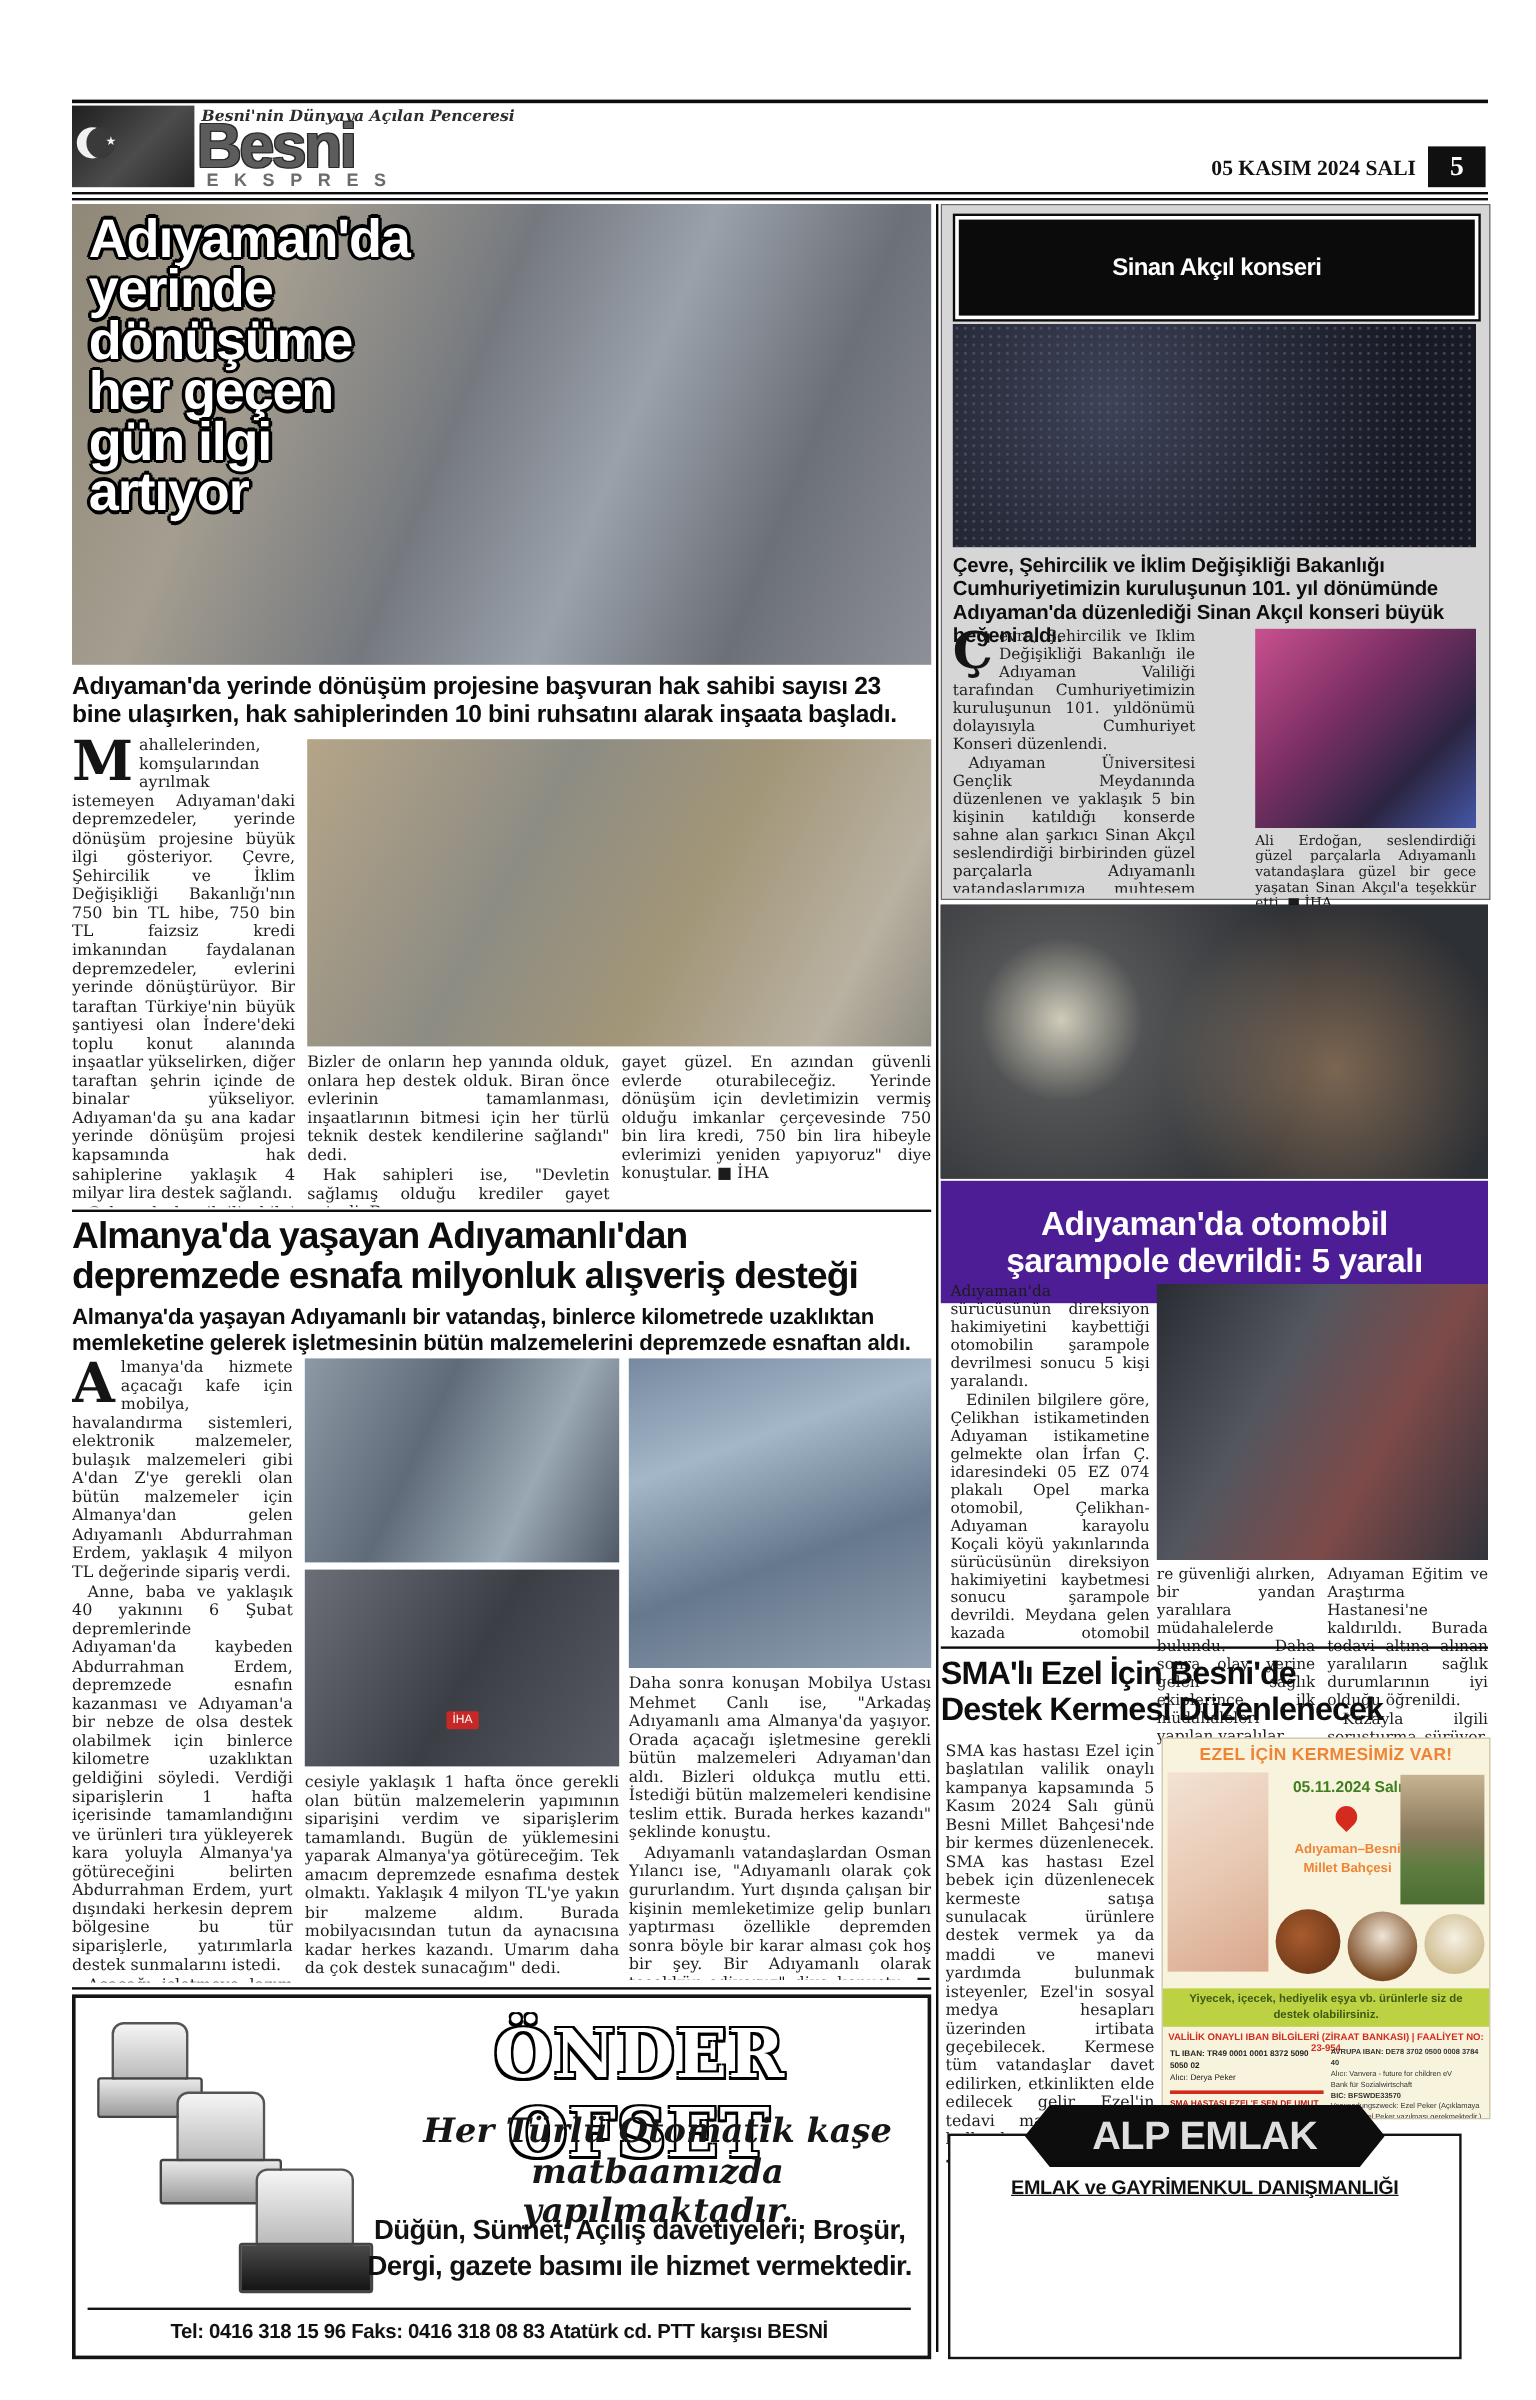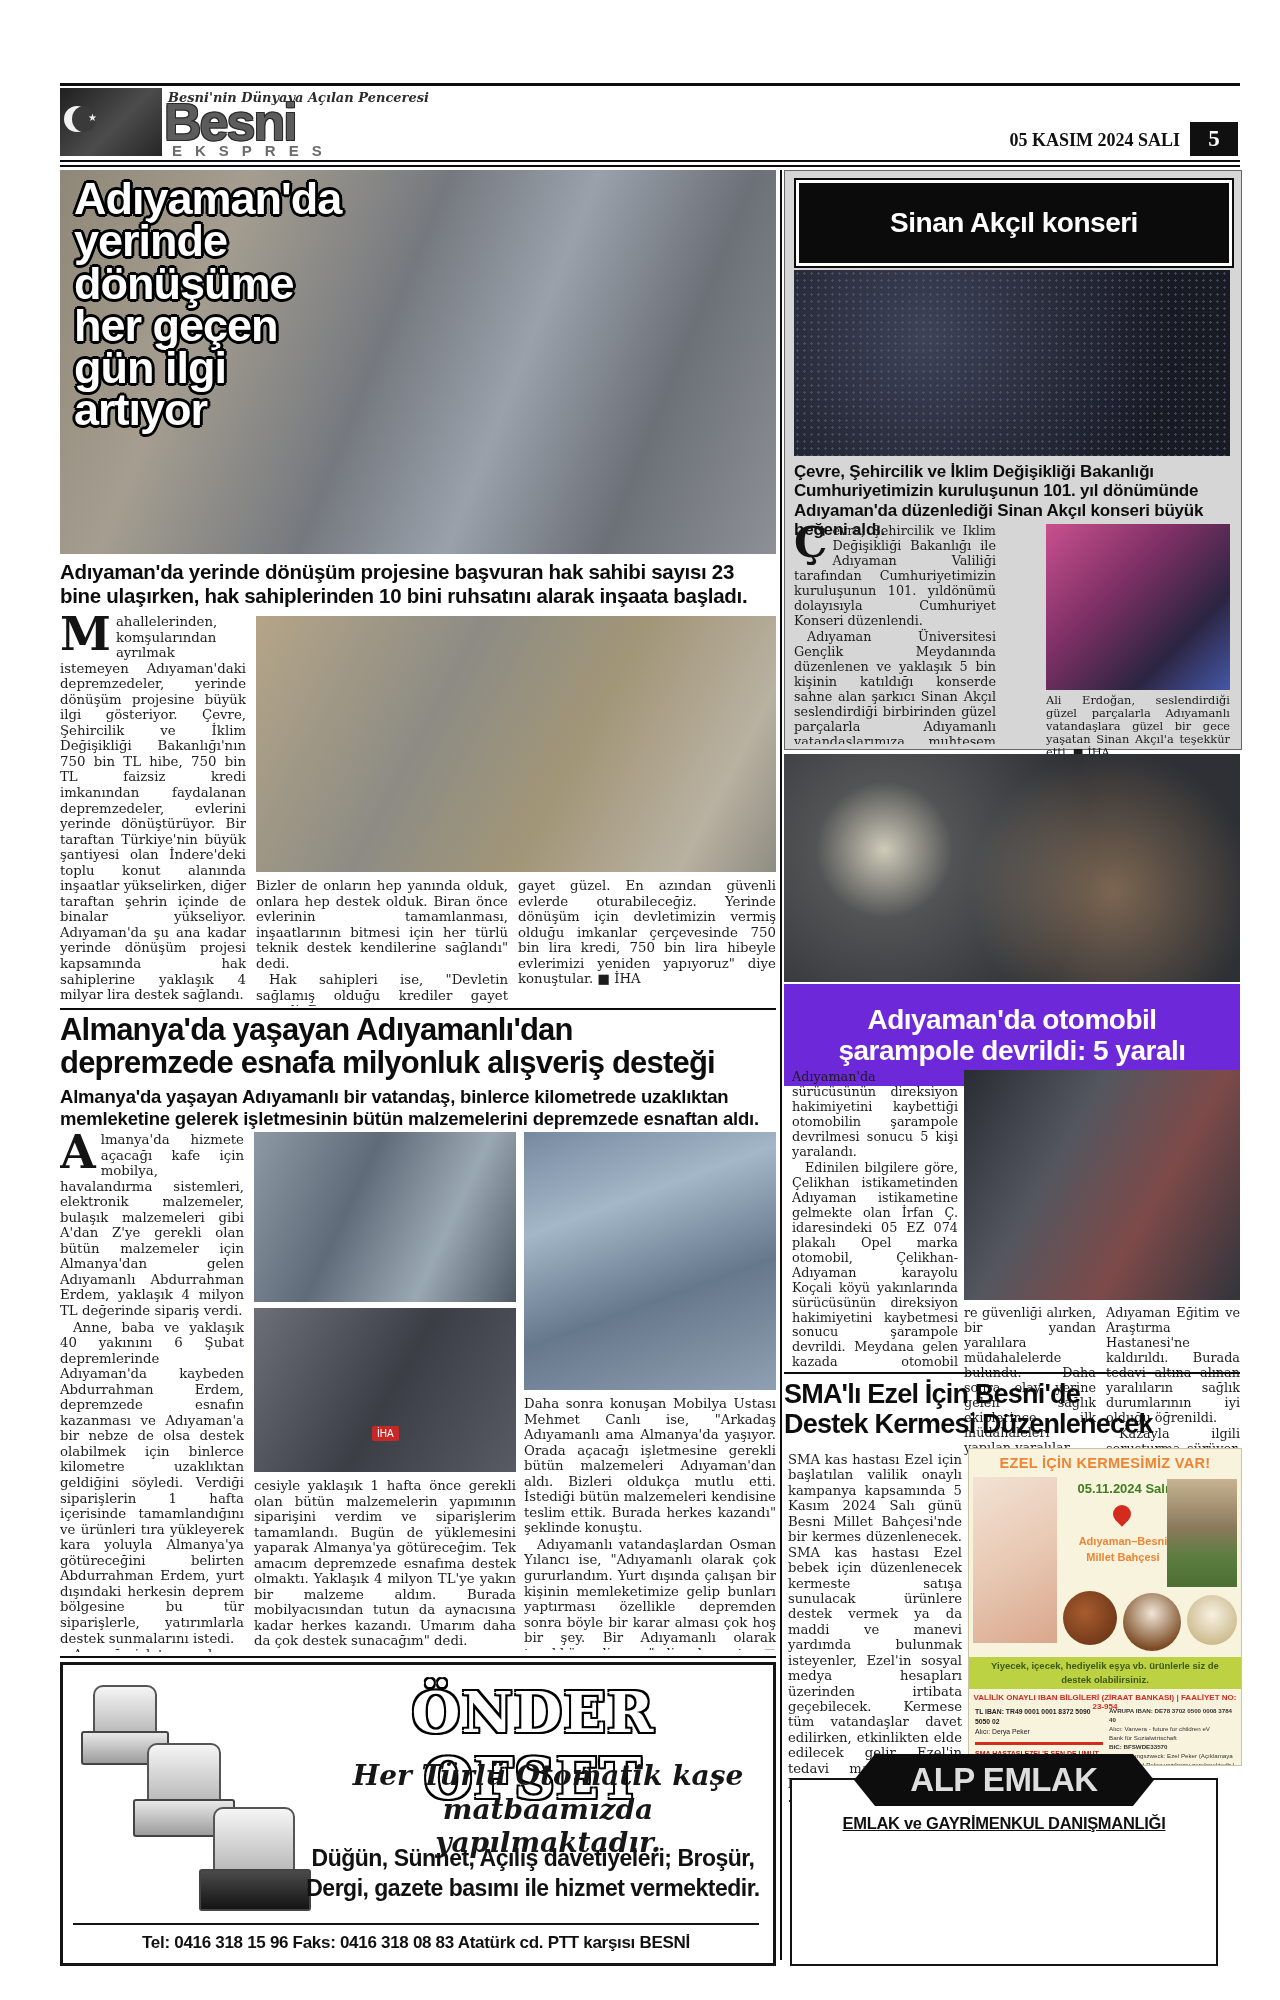--- a/index.html
+++ b/index.html
@@ -158,41 +158,41 @@
     <div class="abs script" style="left:270px;top:94px;width:430px;text-align:center;font-size:28px;">Her Türlü Otomatik kaşe</div>
     <div class="abs script" style="left:270px;top:128px;width:430px;text-align:center;font-size:28px;">matbaamızda yapılmaktadır.</div>
     <div class="abs" style="left:240px;top:180px;width:460px;text-align:center;font-size:23px;font-weight:bold;letter-spacing:-.5px;">Düğün, Sünnet, Açılış davetiyeleri; Broşür,</div>
     <div class="abs" style="left:240px;top:210px;width:460px;text-align:center;font-size:23px;font-weight:bold;letter-spacing:-.5px;">Dergi, gazete basımı ile hizmet vermektedir.</div>
     <div class="abs" style="left:10px;top:258px;width:686px;text-align:center;font-size:17px;font-weight:bold;letter-spacing:-.3px;border-top:2px solid #141414;padding-top:8px;">Tel: 0416 318 15 96 Faks: 0416 318 08 83 Atatürk cd. PTT karşısı BESNİ</div>
   </div>
 
   <div class="abs" style="left:784px;top:170px;width:456px;height:578px;background:#d6d6d6;border:1px solid #666;"></div>
 
   <div class="boxed-hl-outer" style="left:794px;top:178px;width:430px;height:80px;">
-    <div class="boxed-hl" style="font-size:28px;line-height:1.14;">
+    <div class="boxed-hl" style="font-size:20px;line-height:1.14;">
       <div>Sinan Akçıl konseri</div>
     </div>
   </div>
 
   <div class="photo ph-crowd" style="left:794px;top:270px;width:436px;height:186px;"></div>
 
   <div class="abs hl" style="left:794px;top:462px;width:436px;font-size:17px;line-height:1.14;font-weight:bold;letter-spacing:-.2px;">Çevre, Şehircilik ve İklim Değişikliği Bakanlığı Cumhuriyetimizin kuruluşunun 101. yıl dönümünde Adıyaman'da düzenlediği Sinan Akçıl konseri büyük beğeni aldı.</div>
 
   <div class="abs body-serif" style="left:794px;top:524px;width:202px;height:220px;font-size:12.8px;">
     <div class="para"><span class="dropcap" style="font-size:42px;">Ç</span><span>evre, Şehircilik ve İklim Değişikliği Bakanlığı ile Adıyaman Valiliği tarafından Cumhuriyetimizin kuruluşunun 101. yıldönümü dolayısıyla Cumhuriyet Konseri düzenlendi.</span></div>
     <div class="para">Adıyaman Üniversitesi Gençlik Meydanında düzenlenen ve yaklaşık 5 bin kişinin katıldığı konserde sahne alan şarkıcı Sinan Akçıl seslendirdiği birbirinden güzel parçalarla Adıyamanlı vatandaşlarımıza muhteşem bir gece yaşattı.</div>
 
   </div>
 
   <div class="photo ph-singer" style="left:1046px;top:524px;width:184px;height:166px;"></div>
   <div class="abs caption" style="left:1046px;top:694px;width:184px;font-size:11.4px;line-height:1.15;">Ali Erdoğan, seslendirdiği güzel parçalarla Adıyamanlı vatandaşlara güzel bir gece yaşatan Sinan Akçıl'a teşekkür etti.  ■ İHA</div>
 
   <div class="photo ph-night" style="left:784px;top:754px;width:456px;height:228px;"></div>
 
-  <div class="abs" style="left:784px;top:984px;width:456px;height:102px;background:#6d28d9;color:#fff;display:flex;flex-direction:column;justify-content:center;text-align:center;font-weight:900;letter-spacing:-.5px;font-size:28px;line-height:1.12;">
+  <div class="abs" style="left:784px;top:984px;width:456px;height:102px;background:#4c1d95;color:#fff;display:flex;flex-direction:column;justify-content:center;text-align:center;font-weight:900;letter-spacing:-.5px;font-size:28px;line-height:1.12;">
     <div>Adıyaman'da otomobil</div>
     <div>şarampole devrildi: 5 yaralı</div>
   </div>
 
   <div class="abs body-serif" style="left:792px;top:1070px;width:166px;height:298px;font-size:12.8px;">
     <div class="para">Adıyaman'da sürücüsünün direksiyon hakimiyetini kaybettiği otomobilin şarampole devrilmesi sonucu 5 kişi yaralandı.</div>
     <div class="para">Edinilen bilgilere göre, Çelikhan istikametinden Adıyaman istikametine gelmekte olan İrfan Ç. idaresindeki 05 EZ 074 plakalı Opel marka otomobil, Çelikhan- Adıyaman karayolu Koçali köyü yakınlarında sürücüsünün direksiyon hakimiyetini kaybetmesi sonucu şarampole devrildi. Meydana gelen kazada otomobil sürücüsü İrfan Ç. ile otomobilde bulunan Şakire, Erkan, Bukre ve Aras Ç. yaralandı. Olay yerine çok sayıda sağlık ekibi ile Koçali Jandarma Karakol Komutanlığına bağlı jandarma ekipleri sevk edildi. Olay yerine gelen jandarma ekipleri bir yandan çev-</div>
   </div>
   <div class="photo ph-ambulance" style="left:964px;top:1070px;width:276px;height:230px;"></div>
   <div class="abs body-serif" style="left:964px;top:1306px;width:132px;height:160px;font-size:12.8px;">

